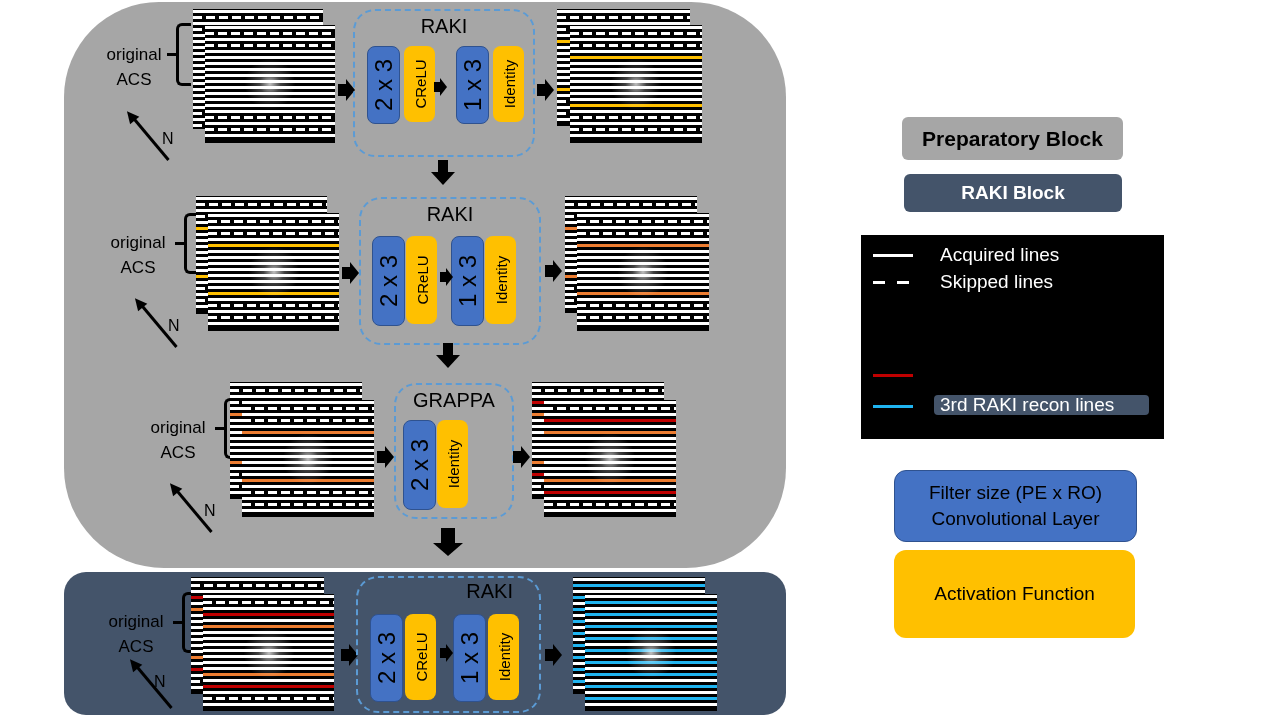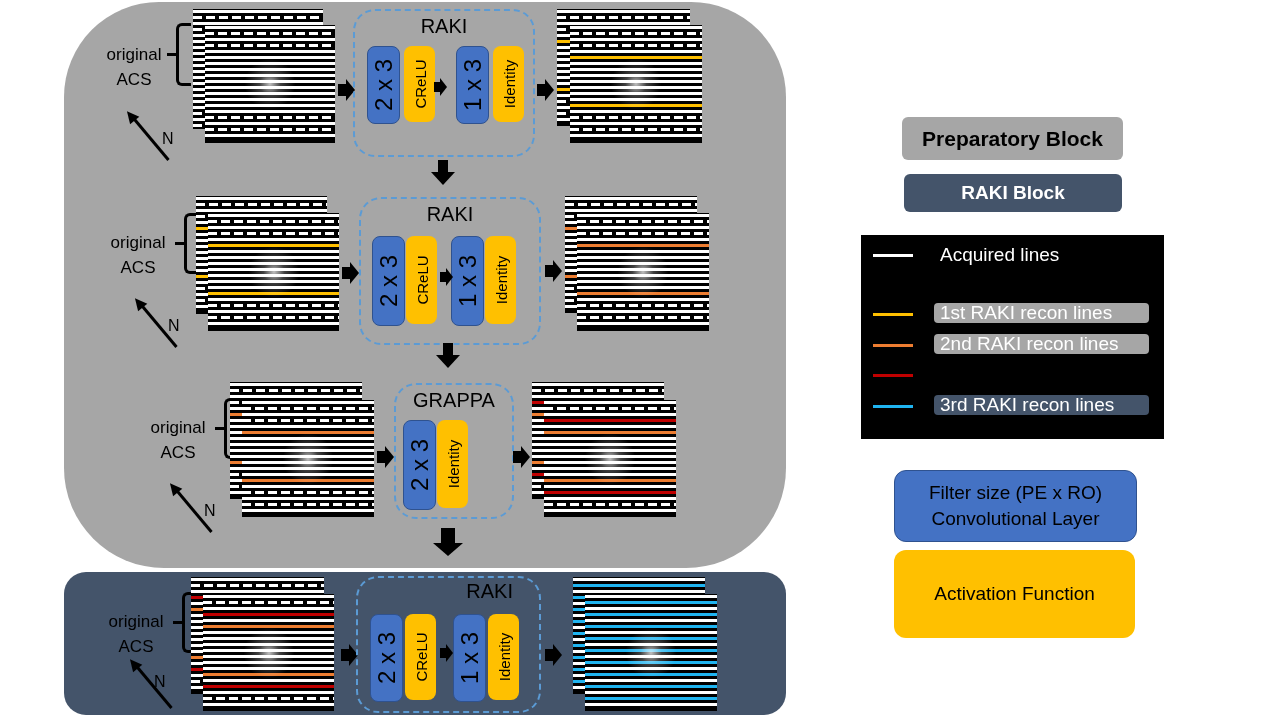--- a/index.html
+++ b/index.html
@@ -546,27 +546,23 @@
   </div>
 
 <div class="abs legend-pill" style="left:902px;top:117px;width:221px;height:43px;line-height:43px;background:#a6a6a6;color:#000;">Preparatory Block</div>
 <div class="abs legend-pill" style="left:904px;top:174px;width:218px;height:38px;line-height:38px;background:#44546a;color:#fff;font-size:19px;">RAKI Block</div>
 
 <div class="abs legend-box" id="line-legend">
     <div class="lg-row" style="top: 9px;">
       <div class="lg-sw" style="background: rgb(255, 255, 255);"></div>
       <div class="lg-txt">Acquired lines</div>
     </div>
-    <div class="lg-row" style="top: 68px;">
-      <div class="lg-sw" style="background: rgb(255, 192, 0);"></div>
-      <div class="lg-pill" style="background: rgb(166, 166, 166);">1st RAKI recon lines</div>
-    </div>
-    <div class="lg-row" style="top: 99px;">
-      <div class="lg-sw" style="background: rgb(237, 125, 49);"></div>
-      <div class="lg-pill" style="background: rgb(166, 166, 166);">2nd RAKI recon lines</div>
+    <div class="lg-row" style="top: 36px;">
+      <div class="lg-sw" style="background: repeating-linear-gradient(90deg, rgb(255, 255, 255) 0px, rgb(255, 255, 255) 12px, transparent 12px, transparent 24px);"></div>
+      <div class="lg-txt">Skipped lines</div>
     </div>
     <div class="lg-row" style="top: 129px;">
       <div class="lg-sw" style="background: rgb(192, 0, 0);"></div>
     </div>
     <div class="lg-row" style="top: 160px;">
       <div class="lg-sw" style="background: rgb(31, 180, 240);"></div>
       <div class="lg-pill" style="background: rgb(68, 84, 106);">3rd RAKI recon lines</div>
     </div>
   </div>
 

